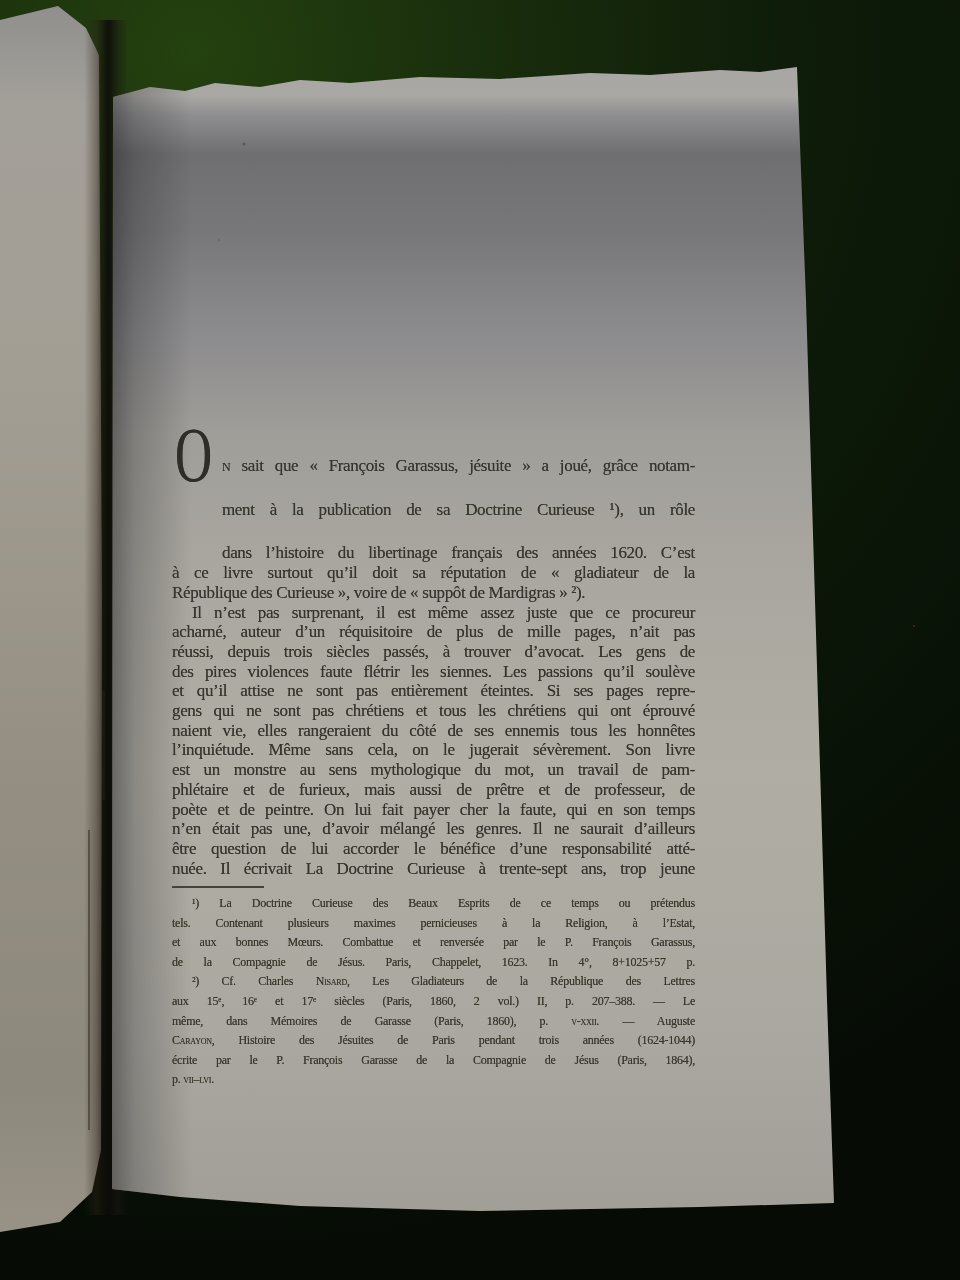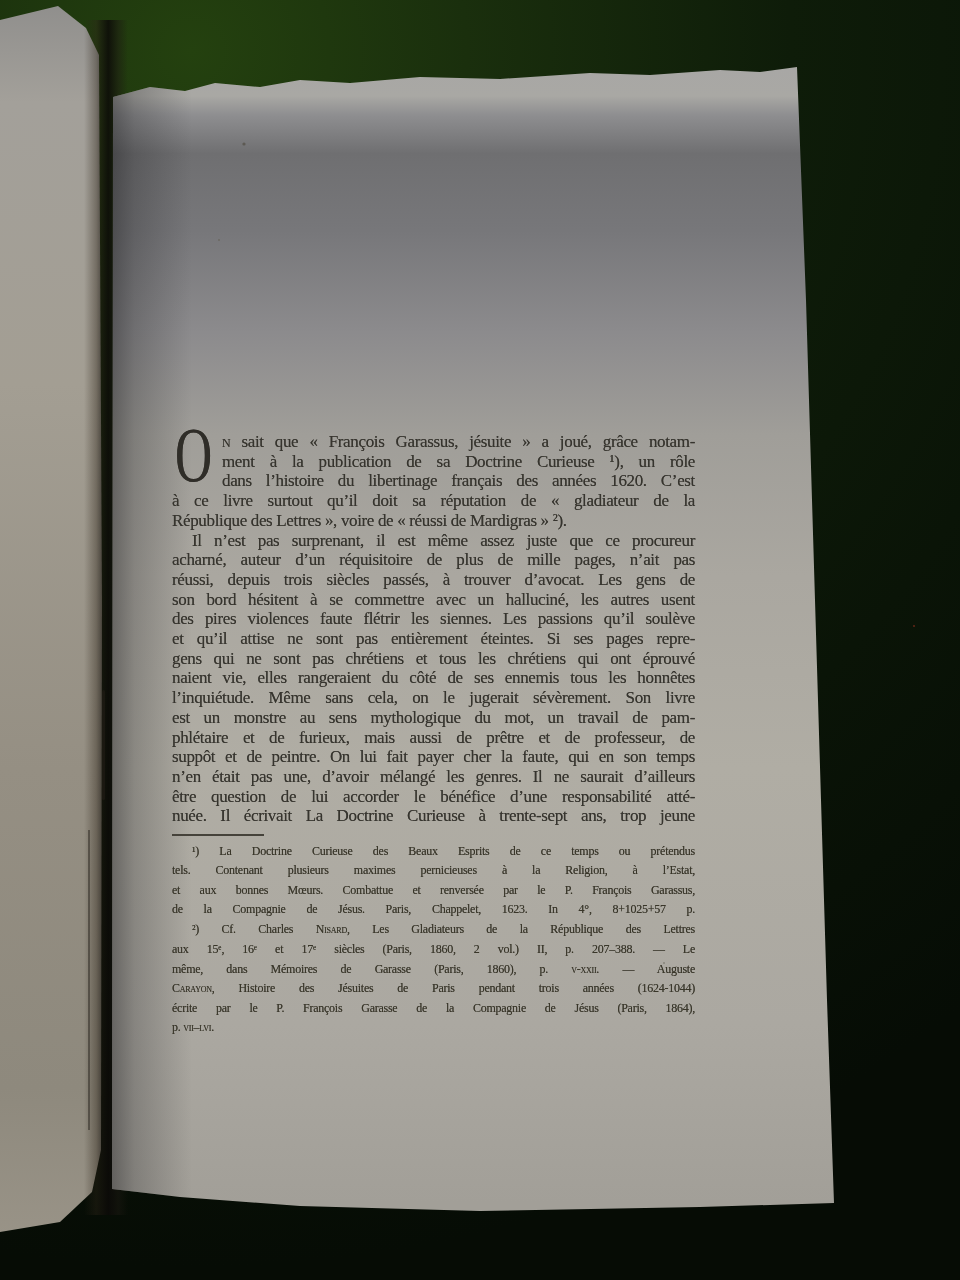--- a/index.html
+++ b/index.html
@@ -44,21 +44,21 @@
   .text-block {
     position:absolute; left:172px; top:432px; width:523px;
     color:#36342e;
     text-shadow: 0 0 0.5px rgba(54,52,46,0.7);
   }
   .main-text { font-size:17px; line-height:19.7px; letter-spacing:-0.35px; }
   .footnotes { font-size:12px; line-height:19.4px; letter-spacing:-0.25px; color:#393629; }
   .line { text-align:justify; text-align-last:justify; text-justify:inter-word; }
   .line.no-just { text-align-last:left; }
   .line.indent { text-indent:20px; }
-  .line.dc-clear { padding-left:50px; }
+  .line.dc-clear { padding-left:50px;margin-top:24px; }
   .seg-r { font-style:normal; }
   .seg-i { }
   .seg-sc { font-variant:small-caps; }
   .seg-sup { font-size:0.6em; vertical-align:0.45em; letter-spacing:0; }
   .drop-cap {
     position:absolute; left:3px; top:-16px;
     font-size:78px; line-height:1; color:#2f2d28;
     transform:scaleX(0.66); transform-origin:0 0;
     text-shadow: 0 0 0.6px rgba(47,45,40,0.8);
   }
@@ -76,35 +76,34 @@
   <div class="specks"></div>
 
   <div class="text-block">
     <span class="drop-cap">O</span>
     <div id="main-text" class="main-text">
         <div class="para">
           <div class="line dc-clear"><span class="seg-sc">n</span><span class="seg-r"> sait que « François Garassus, jésuite » a joué, grâce notam-</span></div>
           <div class="line dc-clear"><span class="seg-r">ment à la publication de sa </span><span class="seg-i">Doctrine Curieuse</span><span class="seg-r"> ¹), un rôle</span></div>
           <div class="line dc-clear"><span class="seg-r">dans l’histoire du libertinage français des années 1620. C’est</span></div>
           <div class="line"><span class="seg-r">à ce livre surtout qu’il doit sa réputation de « gladiateur de la</span></div>
-          <div class="line no-just"><span class="seg-r">République des Lettres », voire de « réussi de Mardigras » ²).</span></div>
+          <div class="line no-just"><span class="seg-r">République des Curieuse », voire de « suppôt de Mardigras » ²).</span></div>
         </div>
         <div class="para">
           <div class="line indent"><span class="seg-r">Il n’est pas surprenant, il est même assez juste que ce procureur</span></div>
           <div class="line"><span class="seg-r">acharné, auteur d’un réquisitoire de plus de mille pages, n’ait pas</span></div>
           <div class="line"><span class="seg-r">réussi, depuis trois siècles passés, à trouver d’avocat. Les gens de</span></div>
-          <div class="line"><span class="seg-r">son bord hésitent à se commettre avec un halluciné, les autres usent</span></div>
           <div class="line"><span class="seg-r">des pires violences faute flétrir les siennes. Les passions qu’il soulève</span></div>
           <div class="line"><span class="seg-r">et qu’il attise ne sont pas entièrement éteintes. Si ses pages repre-</span></div>
           <div class="line"><span class="seg-r">gens qui ne sont pas chrétiens et tous les chrétiens qui ont éprouvé</span></div>
           <div class="line"><span class="seg-r">naient vie, elles rangeraient du côté de ses ennemis tous les honnêtes</span></div>
           <div class="line"><span class="seg-r">l’inquiétude. Même sans cela, on le jugerait sévèrement. Son livre</span></div>
           <div class="line"><span class="seg-r">est un monstre au sens mythologique du mot, un travail de pam-</span></div>
           <div class="line"><span class="seg-r">phlétaire et de furieux, mais aussi de prêtre et de professeur, de</span></div>
-          <div class="line"><span class="seg-r">suppôt et de peintre. On lui fait payer cher la faute, qui en son temps</span></div>
+          <div class="line"><span class="seg-r">poète et de peintre. On lui fait payer cher la faute, qui en son temps</span></div>
           <div class="line"><span class="seg-r">n’en était pas une, d’avoir mélangé les genres. Il ne saurait d’ailleurs</span></div>
           <div class="line"><span class="seg-r">être question de lui accorder le bénéfice d’une responsabilité atté-</span></div>
           <div class="line"><span class="seg-r">nuée. Il écrivait </span><span class="seg-i">La Doctrine Curieuse</span><span class="seg-r"> à trente-sept ans, trop jeune</span></div>
         </div>
       </div>
     <div class="fn-rule"></div>
     <div id="footnotes" class="footnotes">
         <div class="para">
           <div class="line indent"><span class="seg-r">¹) </span><span class="seg-i">La Doctrine Curieuse des Beaux Esprits de ce temps ou prétendus</span></div>
           <div class="line"><span class="seg-i">tels. Contenant plusieurs maximes pernicieuses à la Religion, à l’Estat,</span></div>

